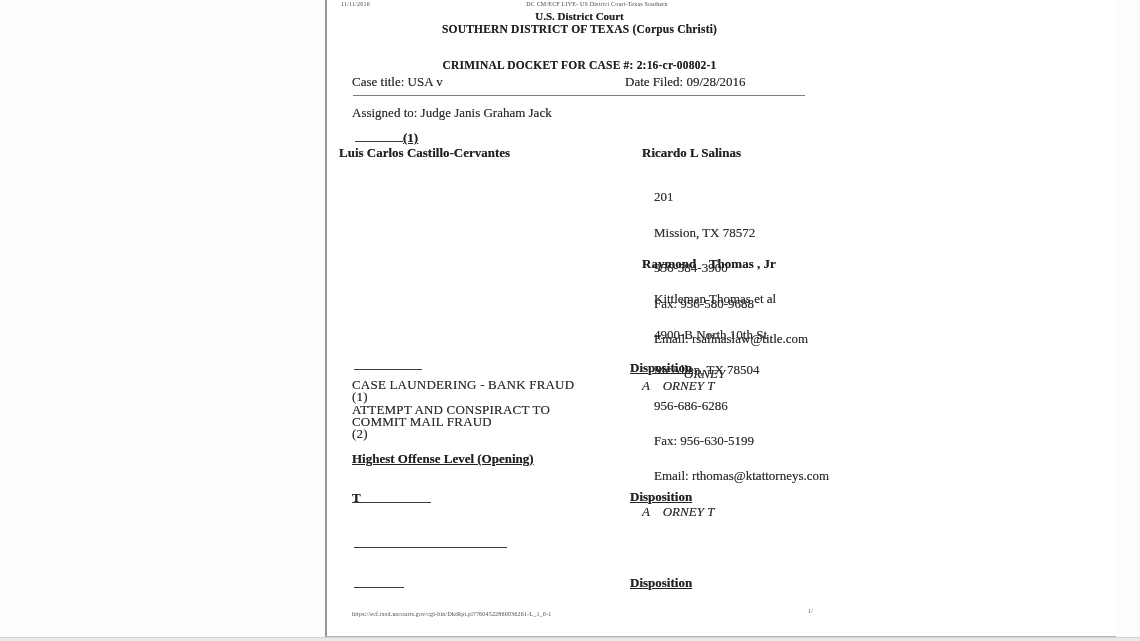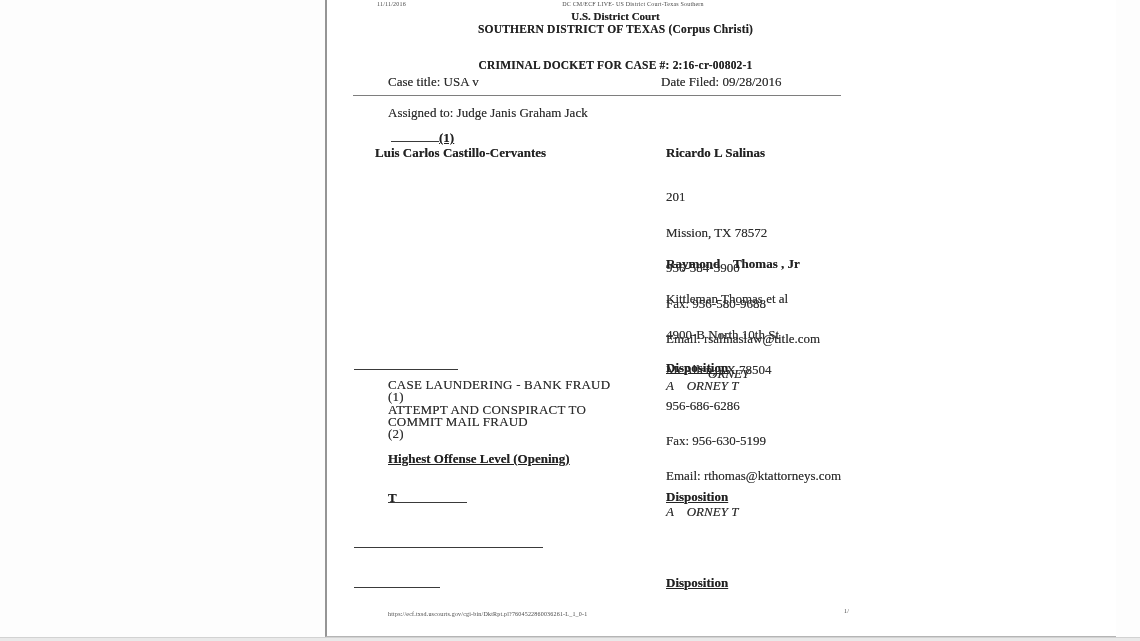--- a/index.html
+++ b/index.html
@@ -12,34 +12,34 @@
   .page{
     position:absolute;left:325px;top:0;width:789px;height:636px;
     background:#ffffff;
     border-left:2px solid #959595;
     border-bottom:1px solid #b5b5b5;
   }
   .bottom-strip{
     position:absolute;left:0;top:637px;width:1140px;height:4px;
     background:#e9e9e9;border-top:1px solid #d2d2d2;
   }
-  .abs{position:absolute;padding-left:36px;}
+  .abs{position:absolute;}
   .t{font-size:13px;line-height:11.8px;text-shadow:0 0 .3px rgba(60,60,60,.65);}
   .b{font-weight:bold;color:#222;}
   .i{font-style:italic;}
   .u{text-decoration:underline;}
   .tiny{font-size:6px;color:#4a4a4a;letter-spacing:.2px;}
   .pre{white-space:pre;}
   .caps{letter-spacing:.2px;}
   .hdr1{font-size:11px;}
   .hdr2{font-size:11.5px;letter-spacing:.2px;}
   .center{text-align:center;}
   .rule{border:0;border-top:1px solid #7e7e7e;height:0;margin:0;}
   .blank{display:inline-block;border-bottom:1.2px solid #3a3a3a;}
-  .addr div{white-space:pre;}
+  .addr div{white-space:pre;margin-left:12px;}
 </style>
 </head>
 <body>
 
 <div class="page">
 
   <div class="abs tiny" style="left:14px;top:1px;">11/11/2016</div>
   <div class="abs tiny center" style="left:110px;top:1px;width:320px;">DC CM/ECF LIVE- US District Court-Texas Southern</div>
 
   <div class="abs t b hdr1 center" style="left:0;top:11px;width:505px;">U.S. District Court</div>

